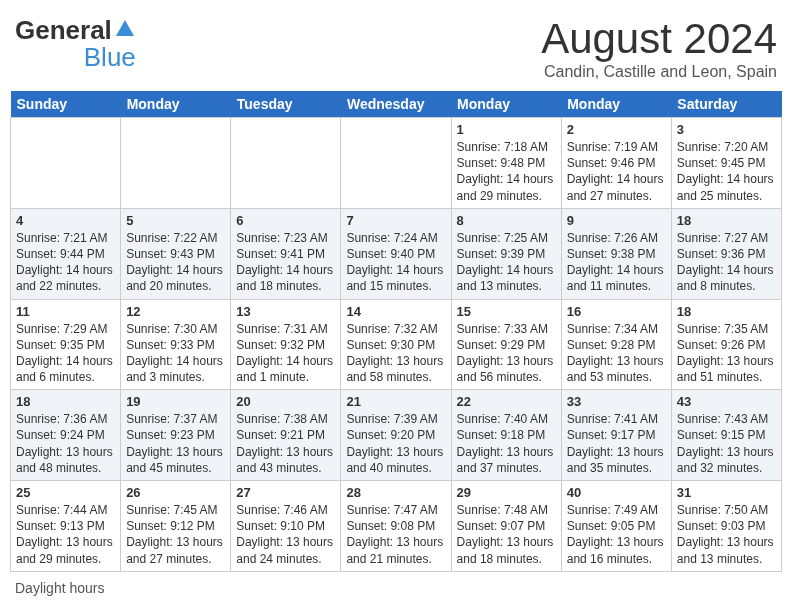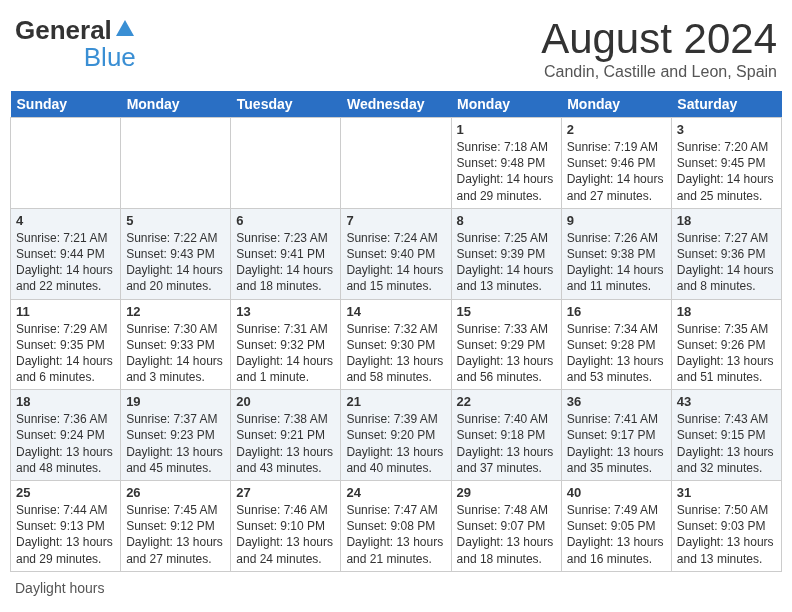--- a/index.html
+++ b/index.html
@@ -211,21 +211,21 @@
         </td>
         <td>
           <span class="day-num">21</span>
           <div class="day-info">Sunrise: 7:39 AM<br>Sunset: 9:20 PM<br>Daylight: 13 hours<br>and 40 minutes.</div>
         </td>
         <td>
           <span class="day-num">22</span>
           <div class="day-info">Sunrise: 7:40 AM<br>Sunset: 9:18 PM<br>Daylight: 13 hours<br>and 37 minutes.</div>
         </td>
         <td>
-          <span class="day-num">36</span>
+          <span class="day-num">33</span>
           <div class="day-info">Sunrise: 7:41 AM<br>Sunset: 9:17 PM<br>Daylight: 13 hours<br>and 35 minutes.</div>
         </td>
         <td>
           <span class="day-num">43</span>
           <div class="day-info">Sunrise: 7:43 AM<br>Sunset: 9:15 PM<br>Daylight: 13 hours<br>and 32 minutes.</div>
         </td>
       </tr>
       <tr>
         <td>
           <span class="day-num">25</span>
@@ -233,21 +233,21 @@
         </td>
         <td>
           <span class="day-num">26</span>
           <div class="day-info">Sunrise: 7:45 AM<br>Sunset: 9:12 PM<br>Daylight: 13 hours<br>and 27 minutes.</div>
         </td>
         <td>
           <span class="day-num">27</span>
           <div class="day-info">Sunrise: 7:46 AM<br>Sunset: 9:10 PM<br>Daylight: 13 hours<br>and 24 minutes.</div>
         </td>
         <td>
-          <span class="day-num">24</span>
+          <span class="day-num">28</span>
           <div class="day-info">Sunrise: 7:47 AM<br>Sunset: 9:08 PM<br>Daylight: 13 hours<br>and 21 minutes.</div>
         </td>
         <td>
           <span class="day-num">29</span>
           <div class="day-info">Sunrise: 7:48 AM<br>Sunset: 9:07 PM<br>Daylight: 13 hours<br>and 18 minutes.</div>
         </td>
         <td>
           <span class="day-num">40</span>
           <div class="day-info">Sunrise: 7:49 AM<br>Sunset: 9:05 PM<br>Daylight: 13 hours<br>and 16 minutes.</div>
         </td>

